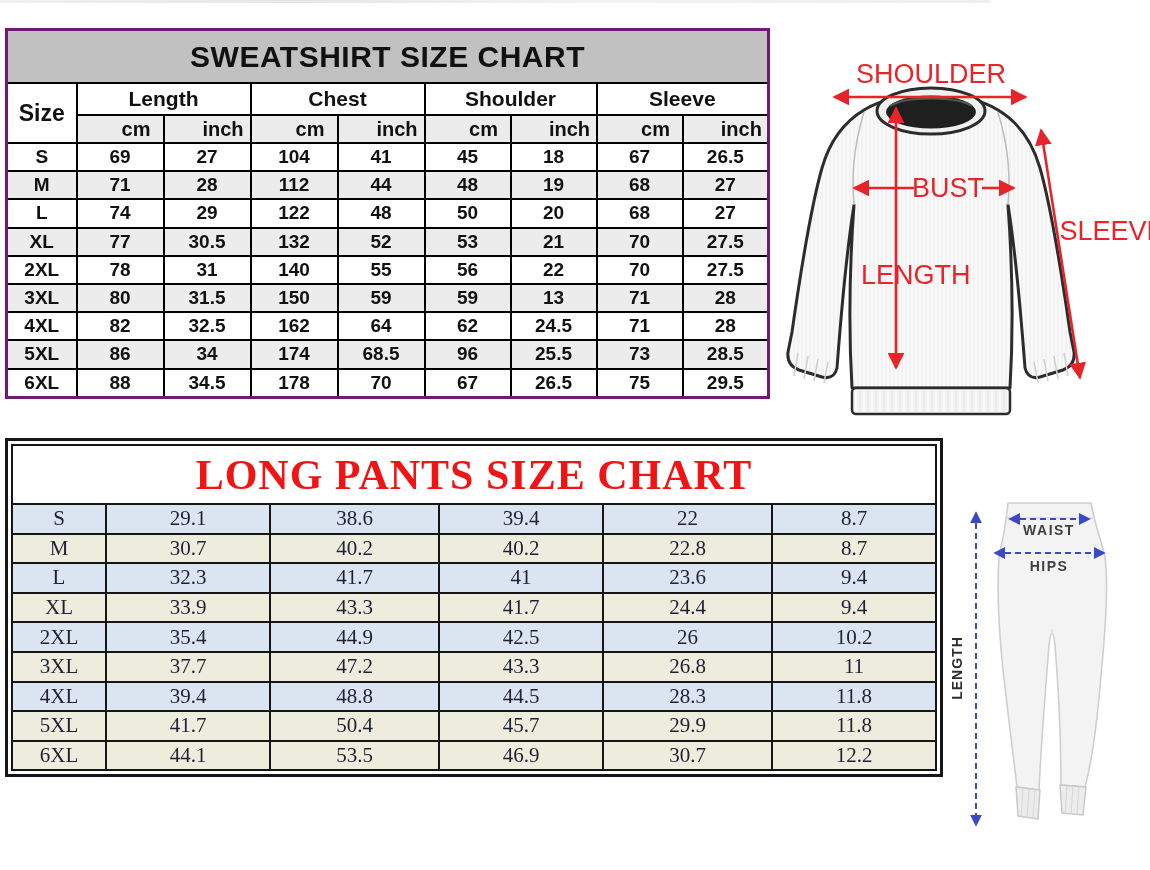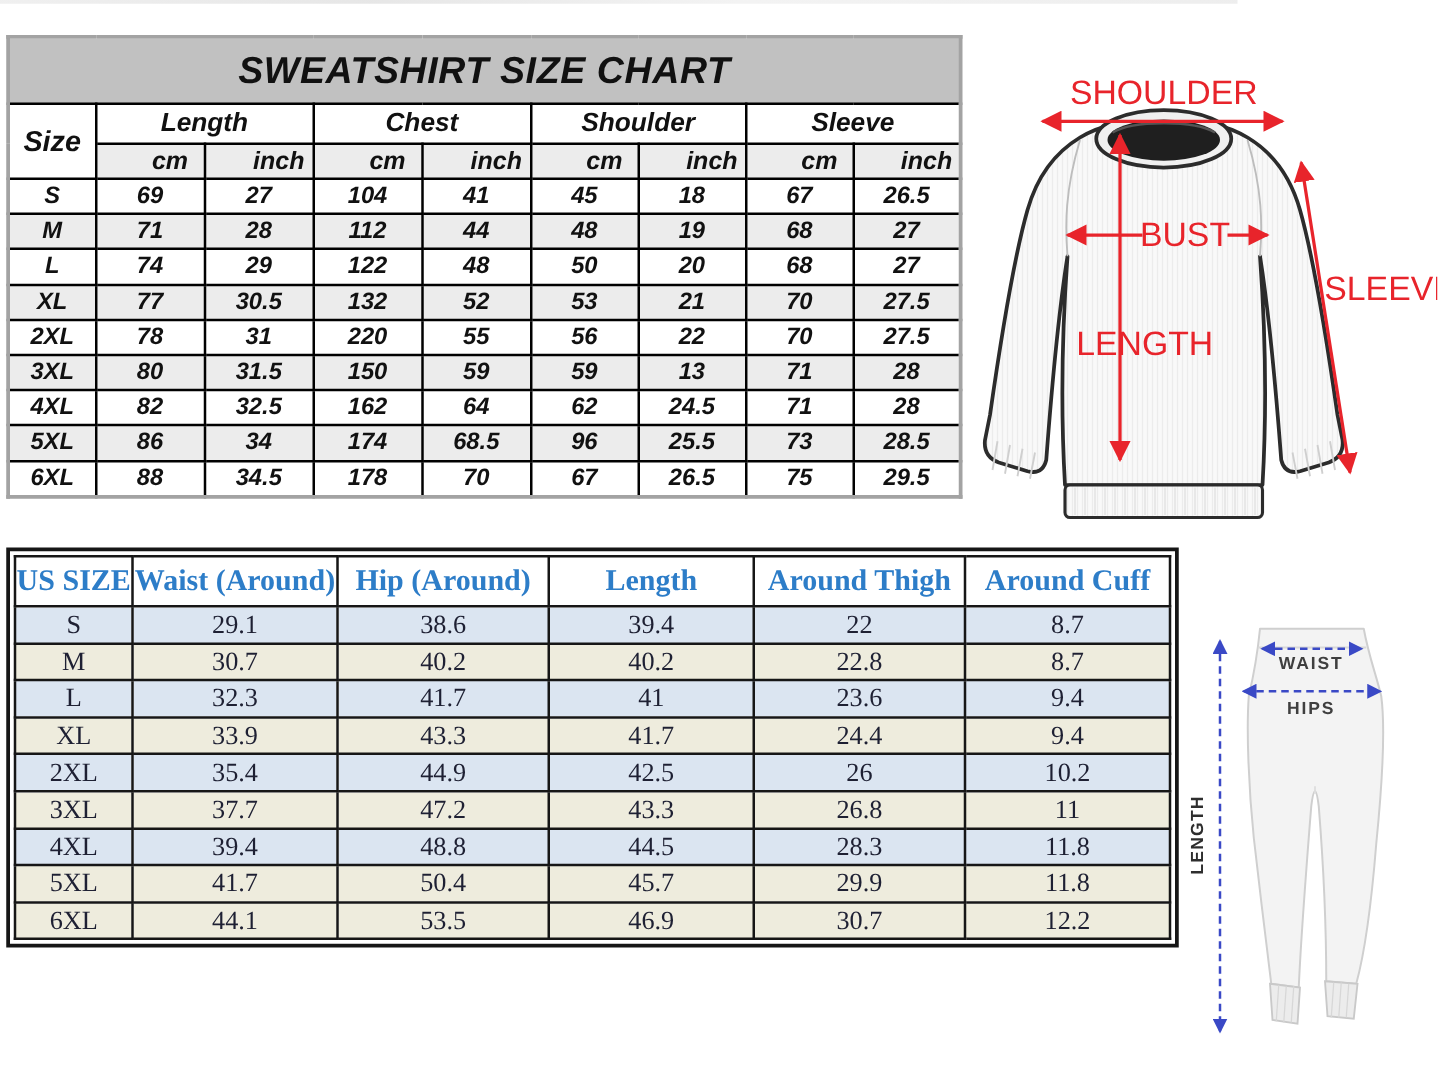--- a/index.html
+++ b/index.html
@@ -6,21 +6,21 @@
   body{
     width:1150px;height:870px;position:relative;background:#ffffff;
     font-family:"Liberation Sans",sans-serif;overflow:hidden;
   }
   
   .top-artifact{position:absolute;left:0;top:0;width:990px;height:3px;
     background:linear-gradient(90deg,#e9e9e9 0%,#dcdcdc 30%,#eeeeee 60%,#e6e6e6 100%);opacity:.7;}
 
   
   .sw-wrap{position:absolute;left:5px;top:28px;}
-  table.sw-table{border-collapse:collapse;table-layout:fixed;width:762px;border:3px solid #a3a3a3;font-style:italic;}
+  table.sw-table{border-collapse:collapse;table-layout:fixed;width:762px;border:3px solid #701a75;}
   table.sw-table td{border:2px solid #000;text-align:center;vertical-align:middle;
     color:#111;font-weight:bold;padding:0;overflow:hidden;}
   td.sw-title{background:#c1c1c1;font-size:30px;height:51px;letter-spacing:.5px;}
   td.sw-size-h{font-size:23px;background:#fff;border-radius:20px;}
   td.sw-group{font-size:21px;height:30px;background:#fff;}
   tr.sw-sub td{background:#ececec;font-size:20px;height:26px;padding-left:32px;}
   tr.sw-row td{font-size:19px;height:26.2px;background:#fff;}
   tr.sw-row.sw-alt td{background:#ececec;}
 
   
@@ -121,21 +121,21 @@
           <td>52</td>
           <td>53</td>
           <td>21</td>
           <td>70</td>
           <td>27.5</td>
         </tr>
         <tr class="sw-row">
           <td>2XL</td>
           <td>78</td>
           <td>31</td>
-          <td>220</td>
+          <td>140</td>
           <td>55</td>
           <td>56</td>
           <td>22</td>
           <td>70</td>
           <td>27.5</td>
         </tr>
         <tr class="sw-row sw-alt">
           <td>3XL</td>
           <td>80</td>
           <td>31.5</td>
@@ -279,27 +279,22 @@
   <table class="pants-table">
     <colgroup>
       <col style="width:94px">
         <col style="width:164px">
         <col style="width:169px">
       <col style="width:164px">
         <col style="width:169px">
         <col style="width:164px">
     </colgroup>
     <tbody>
-      <tr class="pants-head">
-        <td>US SIZE</td>
-        <td>Waist (Around)</td>
-        <td>Hip (Around)</td>
-        <td>Length</td>
-        <td>Around Thigh</td>
-        <td>Around Cuff</td>
+      <tr>
+        <td class="pants-title" colspan="6">LONG PANTS SIZE CHART</td>
       </tr>
 
     <tr class="pants-row tone-blue">
           <td>S</td>
           <td>29.1</td>
           <td>38.6</td>
           <td>39.4</td>
           <td>22</td>
           <td>8.7</td>
         </tr>

